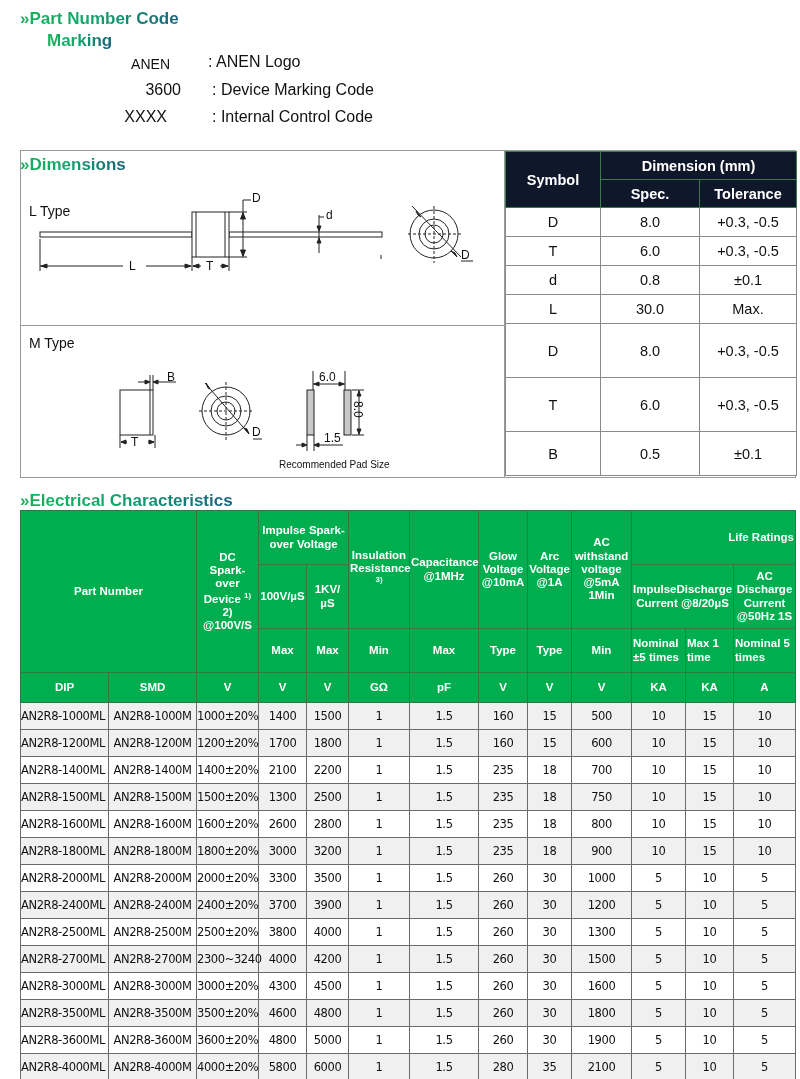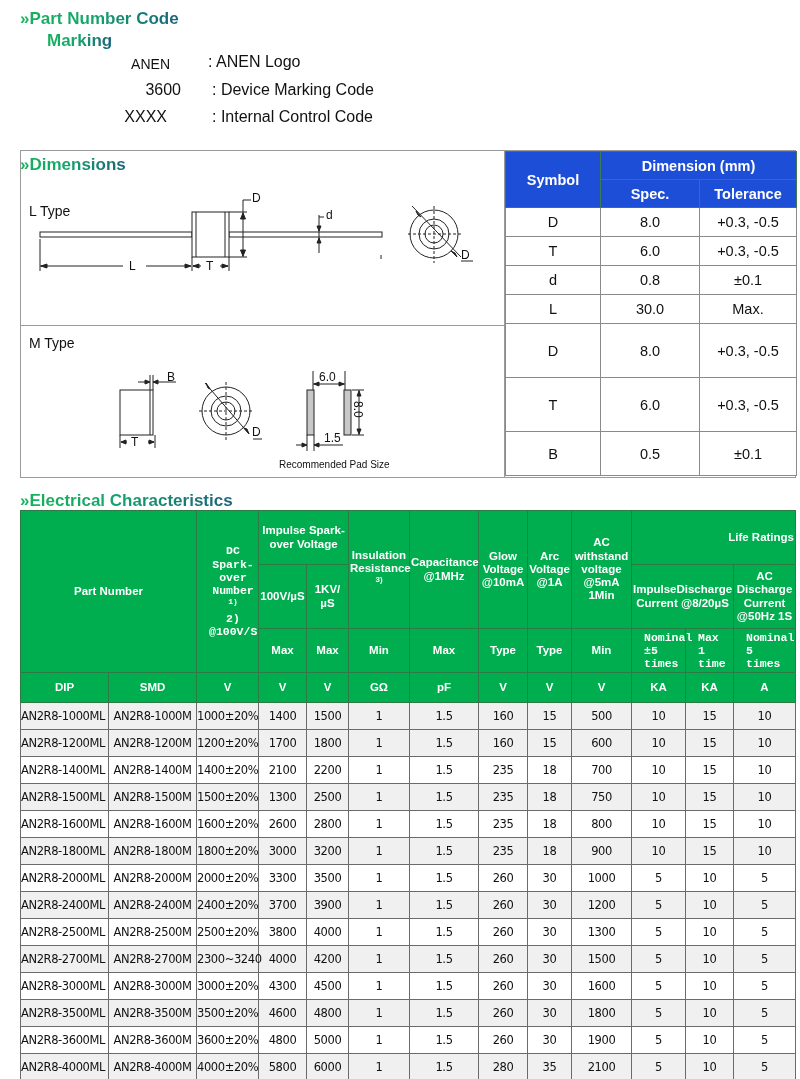--- a/index.html
+++ b/index.html
@@ -33,32 +33,32 @@
     border: 1px solid #9a9a9a;
   }
   .dim-left { position: absolute; left: 0; top: 0; width: 484px; height: 100%; border-right: 1px solid #9a9a9a; }
   .dim-sep { position: absolute; left: 0; top: 174px; width: 100%; height: 1px; background: #9a9a9a; }
   .type-label { position: absolute; font-size: 14px; color: #111; }
   .pad-caption { position: absolute; font-size: 10px; color: #111; }
   .diagram { position: absolute; }
 
   table.dim-table { position: absolute; left: 484px; top: 0; width: 291px; border-collapse: collapse; table-layout: fixed; }
   .dim-table th {
-    background: #1d4ed8; color: #fff; font-weight: bold; font-size: 14.5px;
+    background: #0f172a; color: #fff; font-weight: bold; font-size: 14.5px;
     border: 1px solid #3f7a4f; height: 28px; text-align: center;
   }
   .dim-table td { font-size: 14.5px; text-align: center; border: 1px solid #8a8a8a; background: #fff; color: #111; }
 
   
   table.elec { position: absolute; left: 20px; top: 510px; width: 775px; border-collapse: collapse; table-layout: fixed; }
   .elec th {
     background: #00ad4f; color: #fff; font-weight: bold; font-size: 11.5px; line-height: 1.15;
     border: 1px solid #2d7a45; text-align: center; vertical-align: middle; padding: 1px;
   }
-  .elec th.left { text-align: left; padding-left: 12px; font-family: Liberation Mono, monospace; }
+  .elec th.left { text-align: left; padding-left: 1px; }
   .elec th sup { font-size: 8px; }
   .elec td {
     font-size: 12.5px; text-align: center; border: 1px solid #6b6b6b; height: 27px; color: #111; white-space: nowrap;
     font-family: "DejaVu Sans", sans-serif; letter-spacing: -0.4px; font-size: 11.5px;
   }
   .elec tr.g td { background: #f0f0f0; }
   .elec tr.w td { background: #ffffff; }
   .elec td.pn { text-align: left; padding-left: 0; }
 </style>
 </head>
@@ -275,21 +275,21 @@
     <col style="width:54px">
       <col style="width:48px">
       <col style="width:62px">
   </colgroup>
   <thead>
     <tr style="height:28px;">
       <th colspan="2" rowspan="3">Part Number</th>
       <th rowspan="3" class="left" style="text-align:center;">
         <span>DC</span><br>
         <span>Spark-over</span><br>
-        <span>Number</span> <sup>1)</sup><br>
+        <span>Device</span> <sup>1)</sup><br>
         <span>2)</span><br>
         <span>@100V/S</span>
       </th>
       <th colspan="2" rowspan="1" style="height:54px;">Impulse Spark-over Voltage</th>
       <th rowspan="2">
         <span>Insulation Resistance</span><br>
         <sup>3)</sup>
       </th>
       <th rowspan="2">Capacitance @1MHz</th>
       <th rowspan="2">Glow Voltage @10mA</th>

